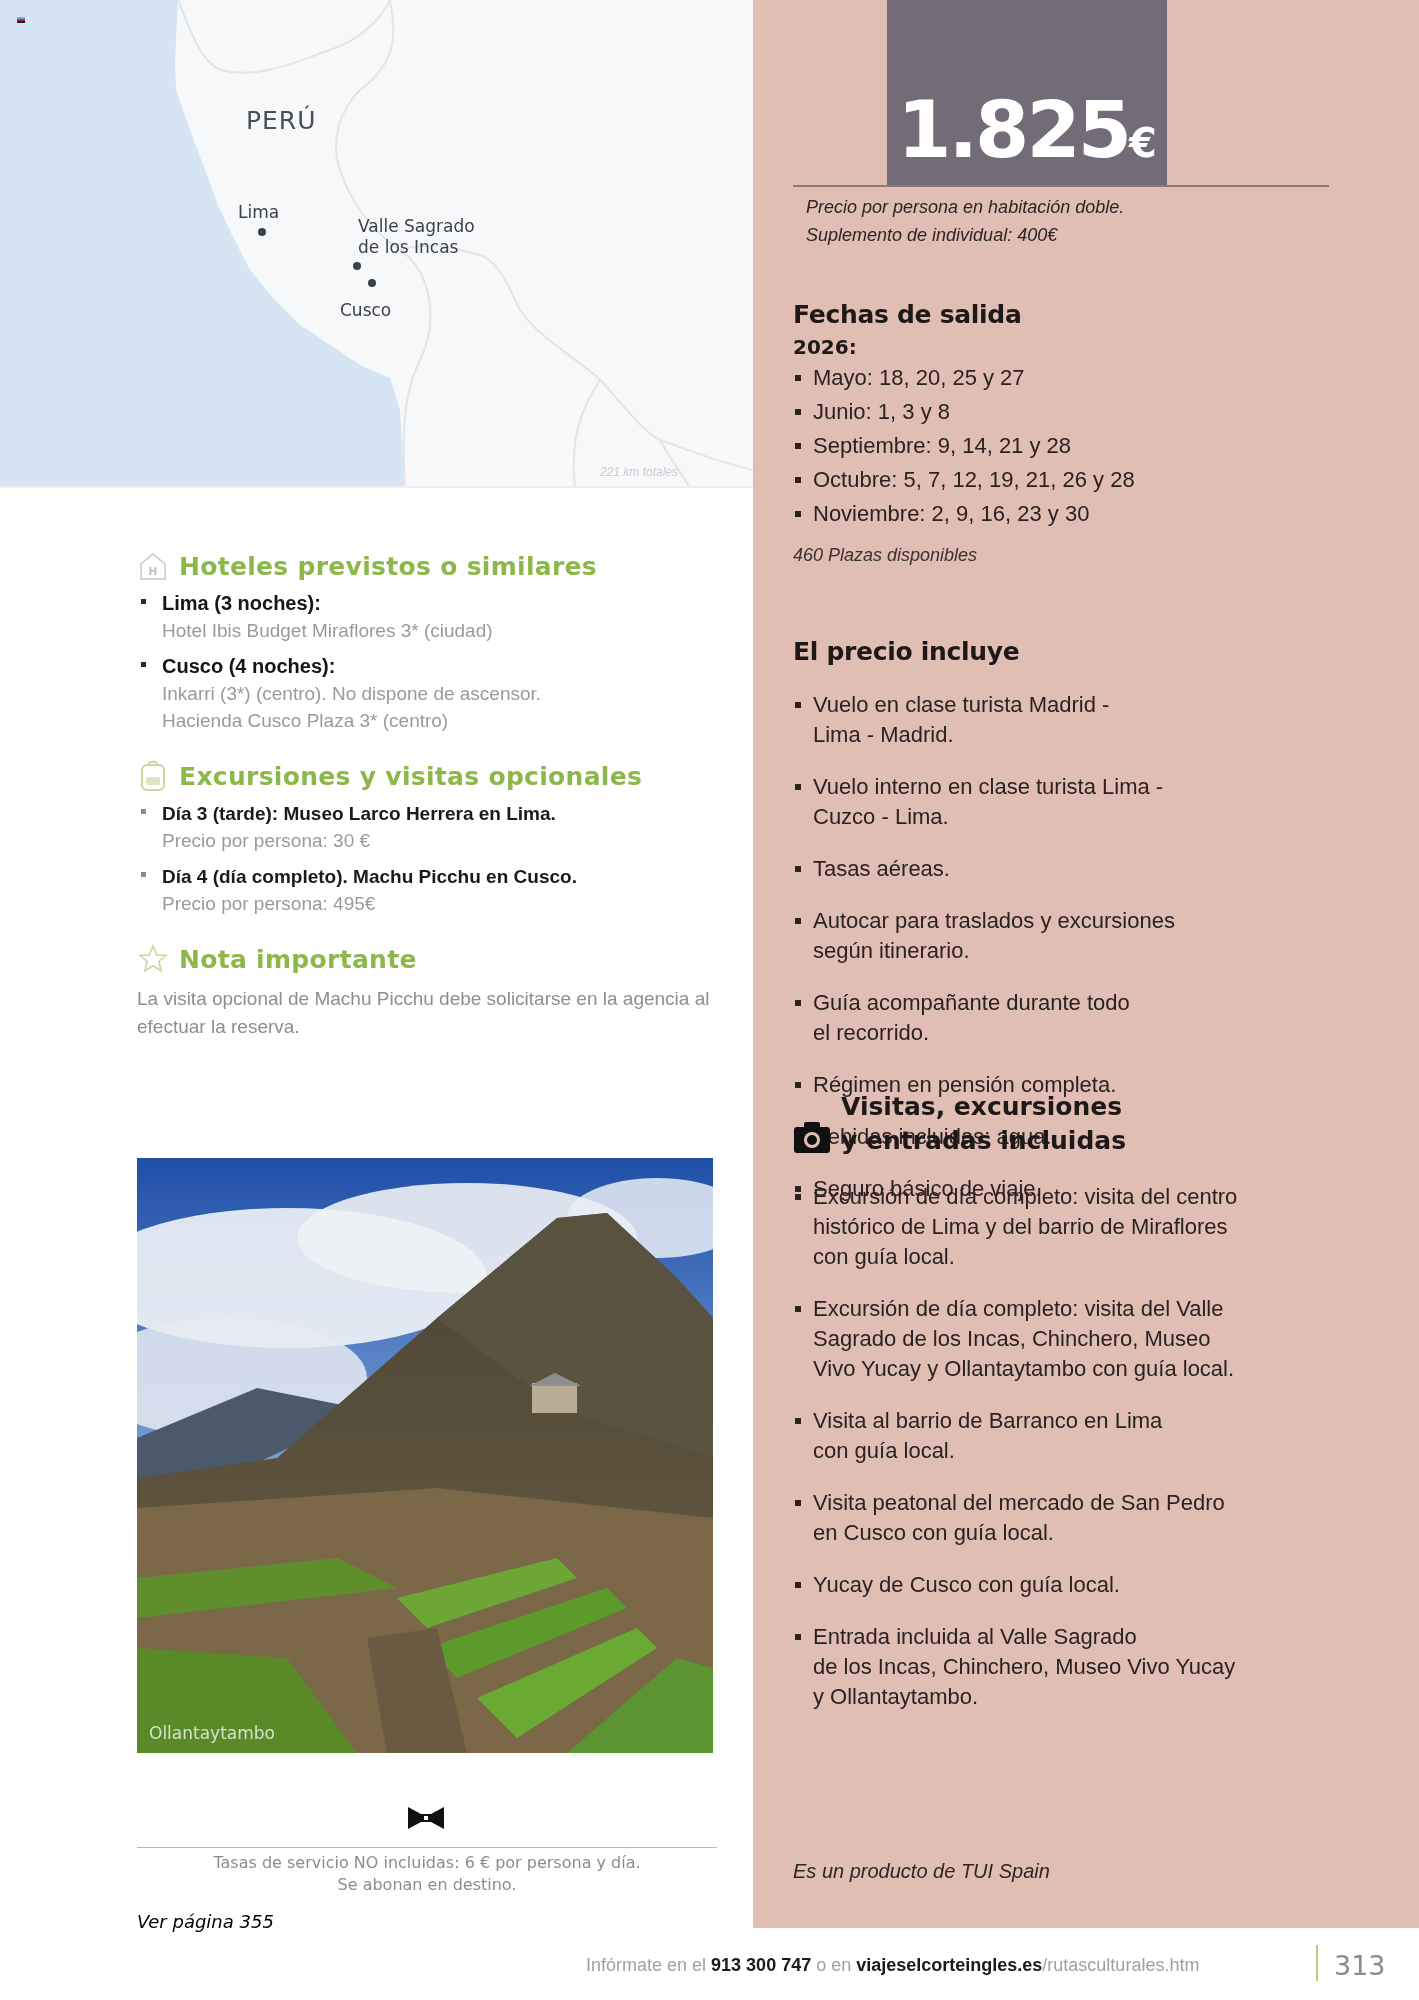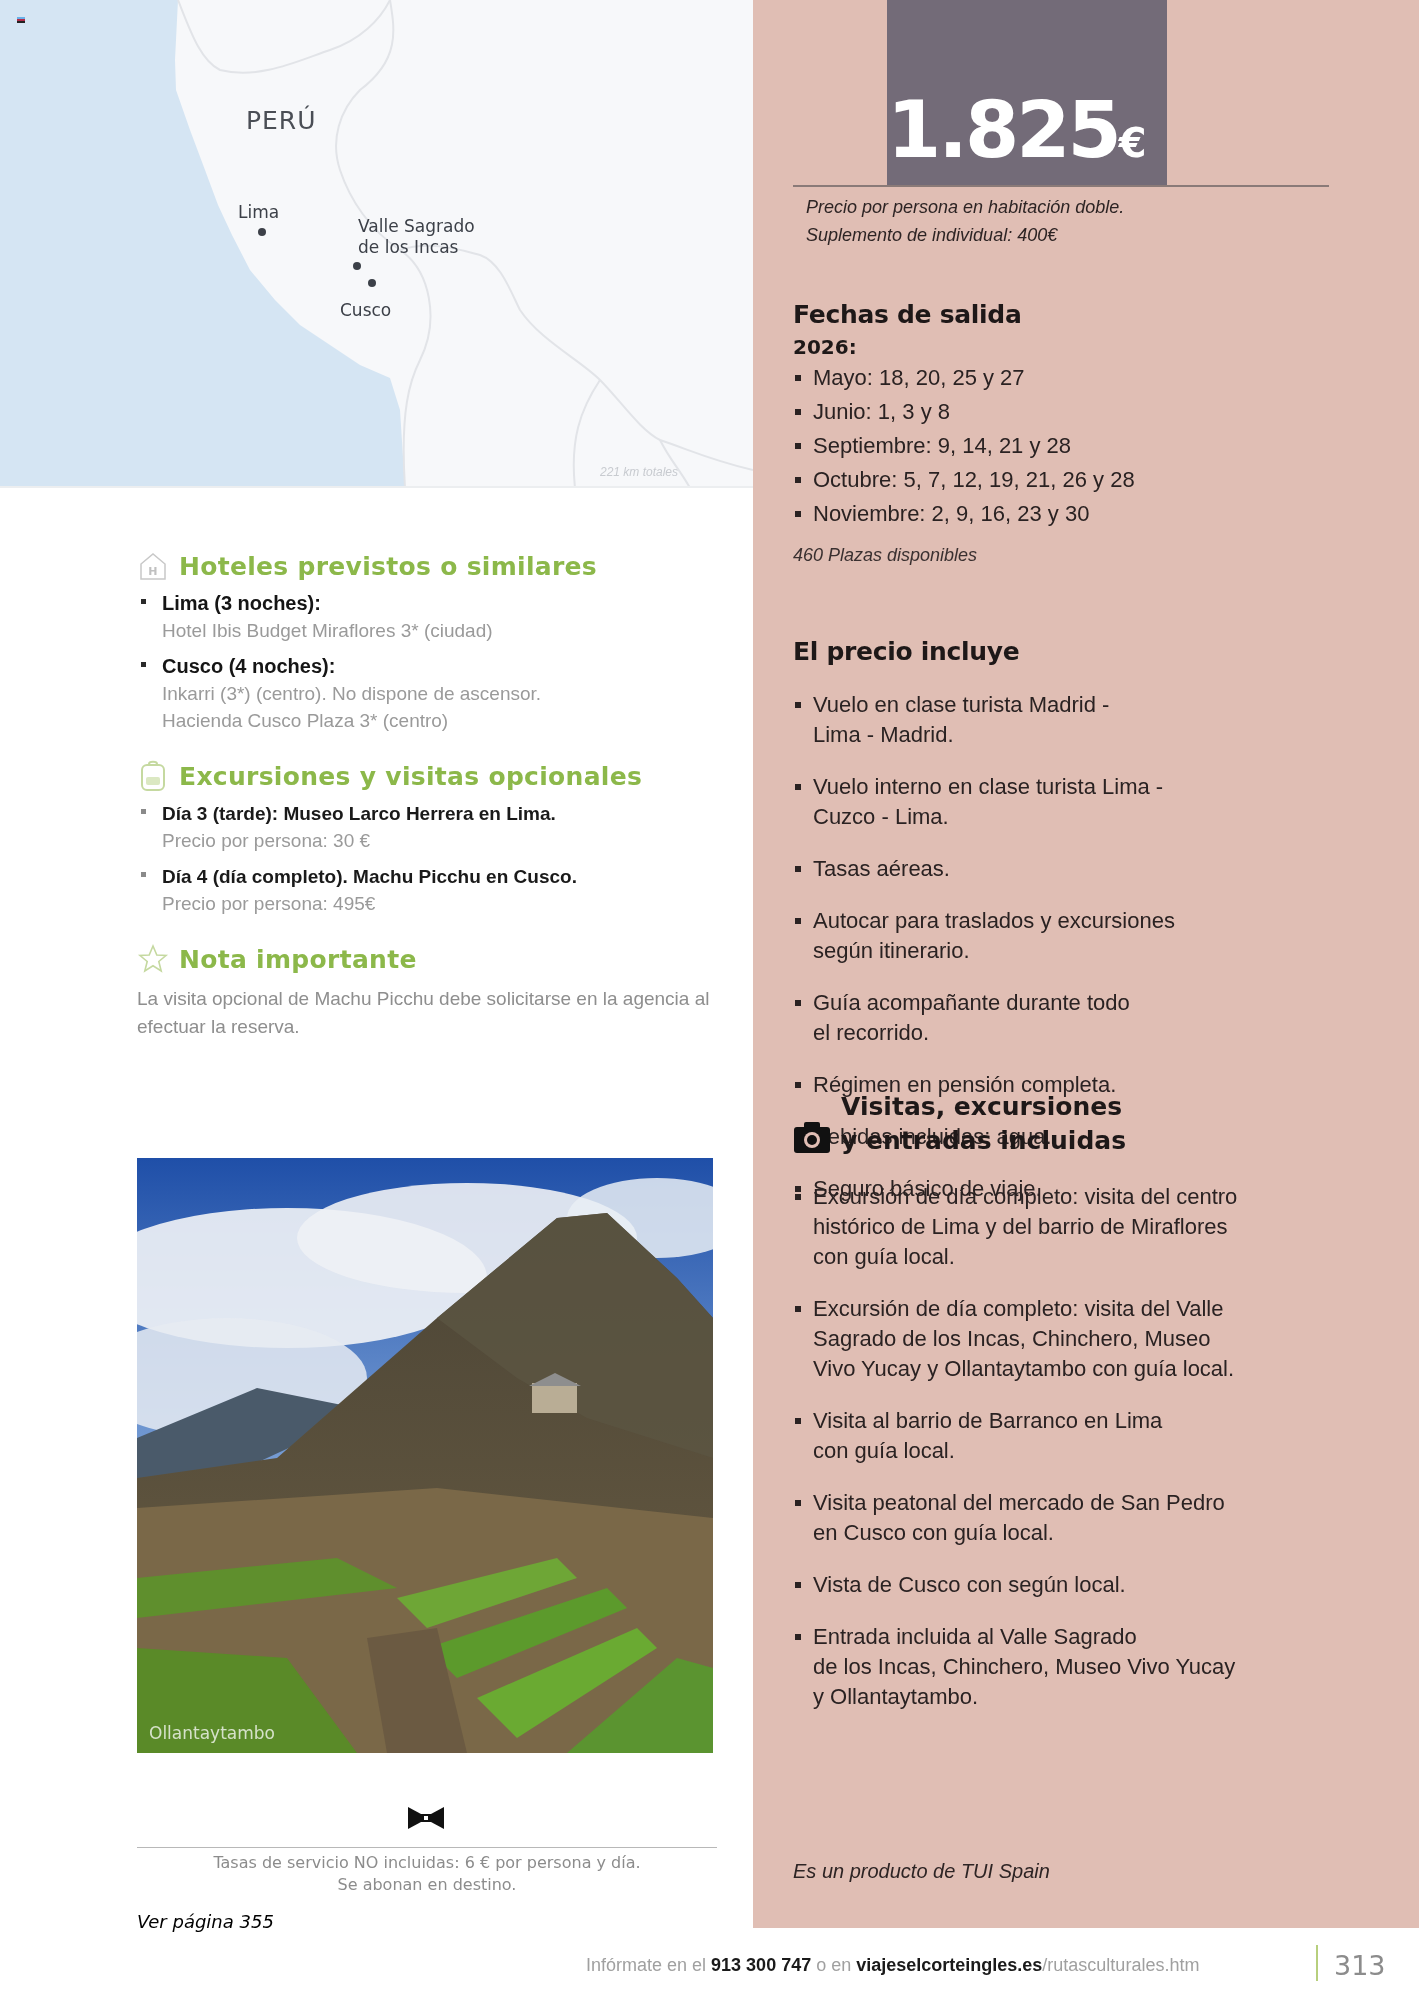--- a/index.html
+++ b/index.html
@@ -34,21 +34,21 @@
   .photo-caption { position: absolute; left: 12px; bottom: 10px; color: #ffffff; font-size: 17px; opacity: 0.75; font-family: "DejaVu Sans", sans-serif; }
 
   .bowtie { position: absolute; left: 406px; top: 1805px; width: 40px; height: 26px; }
   .divider { position: absolute; left: 137px; top: 1847px; width: 580px; height: 1px; background: #b8b8b8; }
   .tasas { position: absolute; left: 137px; top: 1852px; width: 580px; text-align: center; font-family: "DejaVu Sans", sans-serif; font-size: 16px; color: #8c8c8c; line-height: 22px; }
   .ver-pagina { position: absolute; left: 137px; top: 1911px; font-family: "DejaVu Sans", sans-serif; font-size: 18px; color: #000000; font-style: italic; }
 
   
   .panel { position: absolute; left: 753px; top: 0; width: 666px; height: 1928px; background: #e0beb4; }
   .price-box { position: absolute; left: 134px; top: 0; width: 280px; height: 185px; background: #736b78; }
-  .price { position: absolute; left: 0; right: 0; bottom: 0; text-align: left; color: #ffffff; font-family: "DejaVu Sans", sans-serif; font-weight: bold; font-size: 78px; line-height: 84px; letter-spacing: -3px; }
+  .price { position: absolute; left: 0; right: 0; bottom: 0; text-align: center; color: #ffffff; font-family: "DejaVu Sans", sans-serif; font-weight: bold; font-size: 78px; line-height: 84px; letter-spacing: -3px; }
   .price .cur { font-size: 40px; letter-spacing: 0; }
   .price-rule { position: absolute; left: 40px; top: 185px; width: 536px; height: 2px; background: #8a7a78; }
   .price-note { position: absolute; left: 53px; top: 193px; font-size: 18px; font-style: italic; color: #2d2424; line-height: 28px; }
 
   .rp-sec { position: absolute; left: 40px; width: 600px; }
   .rp-title { font-family: "DejaVu Sans", sans-serif; font-weight: bold; font-size: 25px; color: #1e1818; letter-spacing: -0.3px; }
   .rp-year { font-family: "DejaVu Sans", sans-serif; font-weight: bold; font-size: 20px; color: #1e1818; margin-top: 6px; }
   .rp-list { list-style: none; margin-top: 4px; }
   .rp-list li { position: relative; padding-left: 20px; font-size: 22px; line-height: 30px; color: #2a2222; margin-bottom: 4px; }
   .rp-list li::before { content: ""; position: absolute; left: 2px; top: 12px; width: 6px; height: 6px; background: #2a2222; }
@@ -265,21 +265,21 @@
       <li>Excursión de día completo: visita del centro
 histórico de Lima y del barrio de Miraflores
 con guía local.</li>
       <li>Excursión de día completo: visita del Valle
 Sagrado de los Incas, Chinchero, Museo
 Vivo Yucay y Ollantaytambo con guía local.</li>
       <li>Visita al barrio de Barranco en Lima
 con guía local.</li>
       <li>Visita peatonal del mercado de San Pedro
 en Cusco con guía local.</li>
-      <li>Vista de Cusco con según local.</li>
+      <li>Yucay de Cusco con guía local.</li>
       <li>Entrada incluida al Valle Sagrado
 de los Incas, Chinchero, Museo Vivo Yucay
 y Ollantaytambo.</li>
     </ul>
   </section>
 
   <div class="tui">Es un producto de TUI Spain</div>
 </div>
 
 <div class="footer">

